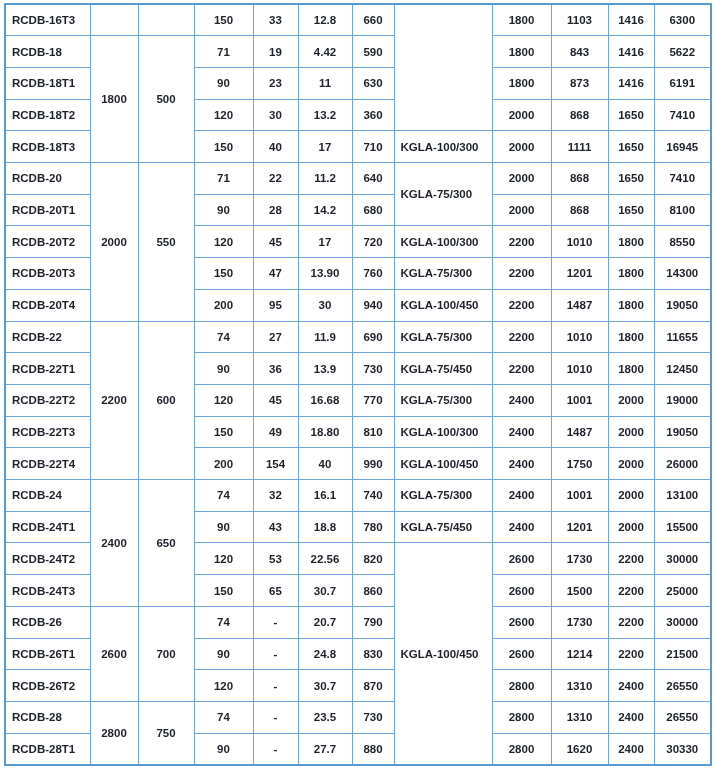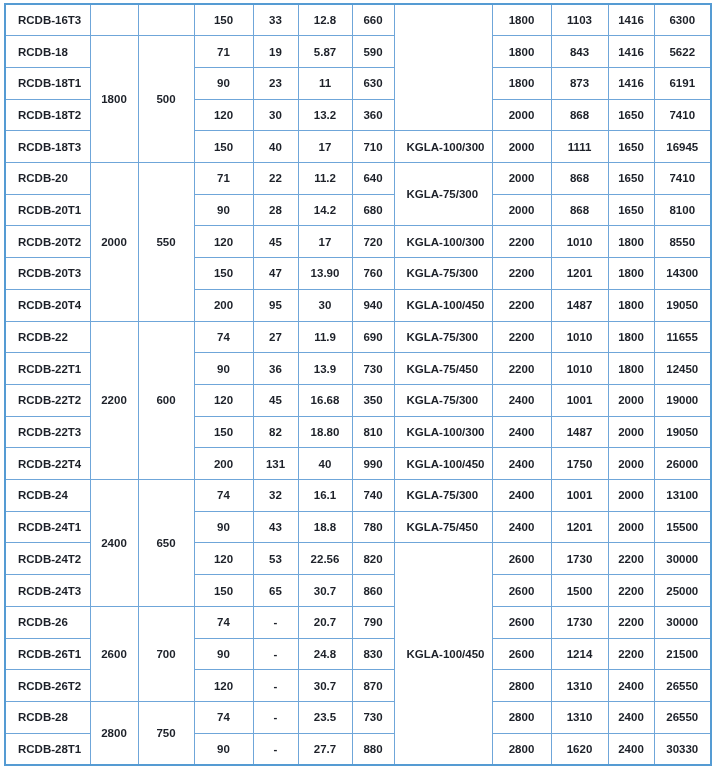--- a/index.html
+++ b/index.html
@@ -28,21 +28,21 @@
     color: #1d2129;
     text-align: center;
     vertical-align: middle;
     padding: 0;
     overflow: hidden;
     white-space: nowrap;
     background: #ffffff;
   }
   table.spec td.al {
     text-align: left;
-    padding-left: 12px;
+    padding-left: 6px;
   }
 </style>
 </head>
 <body>
 
 <div class="page">
   <table class="spec">
     <colgroup>
       <col style="width:85px">
         <col style="width:48px">
@@ -71,21 +71,21 @@
           <td>1103</td>
           <td>1416</td>
           <td>6300</td>
         </tr>
         <tr>
           <td class="al">RCDB-18</td>
           <td rowspan="4">1800</td>
           <td rowspan="4">500</td>
           <td>71</td>
           <td>19</td>
-          <td>5.87</td>
+          <td>4.42</td>
           <td>590</td>
           <td>1800</td>
           <td>843</td>
           <td>1416</td>
           <td>5622</td>
         </tr>
         <tr>
           <td class="al">RCDB-18T1</td>
           <td>90</td>
           <td>23</td>
@@ -204,43 +204,43 @@
           <td>2200</td>
           <td>1010</td>
           <td>1800</td>
           <td>12450</td>
         </tr>
         <tr>
           <td class="al">RCDB-22T2</td>
           <td>120</td>
           <td>45</td>
           <td>16.68</td>
-          <td>350</td>
+          <td>770</td>
           <td class="al">KGLA-75/300</td>
           <td>2400</td>
           <td>1001</td>
           <td>2000</td>
           <td>19000</td>
         </tr>
         <tr>
           <td class="al">RCDB-22T3</td>
           <td>150</td>
-          <td>82</td>
+          <td>49</td>
           <td>18.80</td>
           <td>810</td>
           <td class="al">KGLA-100/300</td>
           <td>2400</td>
           <td>1487</td>
           <td>2000</td>
           <td>19050</td>
         </tr>
         <tr>
           <td class="al">RCDB-22T4</td>
           <td>200</td>
-          <td>131</td>
+          <td>154</td>
           <td>40</td>
           <td>990</td>
           <td class="al">KGLA-100/450</td>
           <td>2400</td>
           <td>1750</td>
           <td>2000</td>
           <td>26000</td>
         </tr>
         <tr>
           <td class="al">RCDB-24</td>

